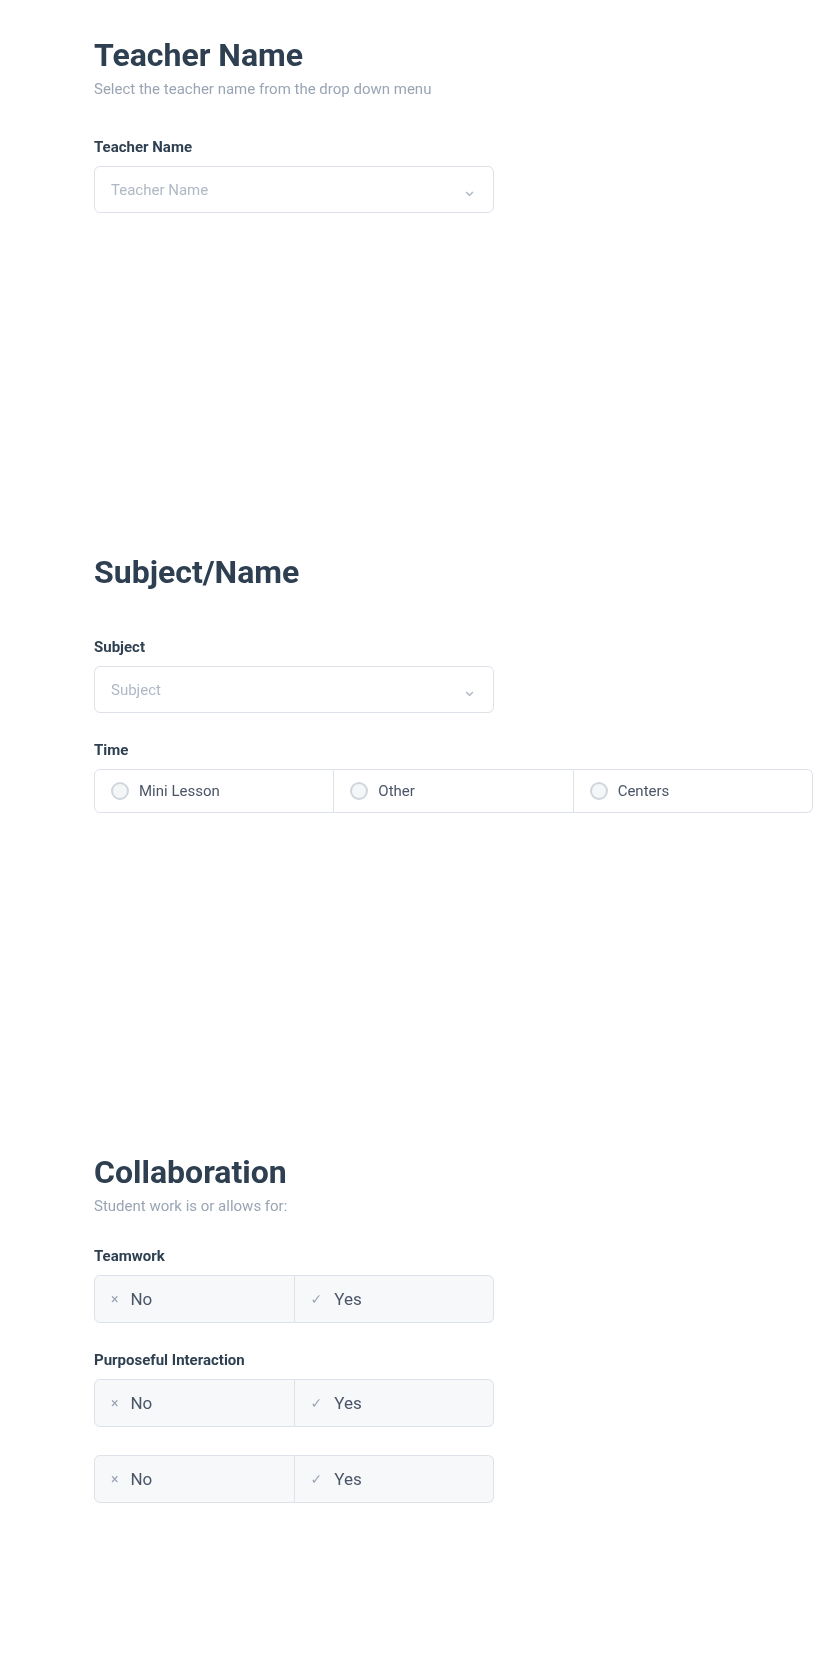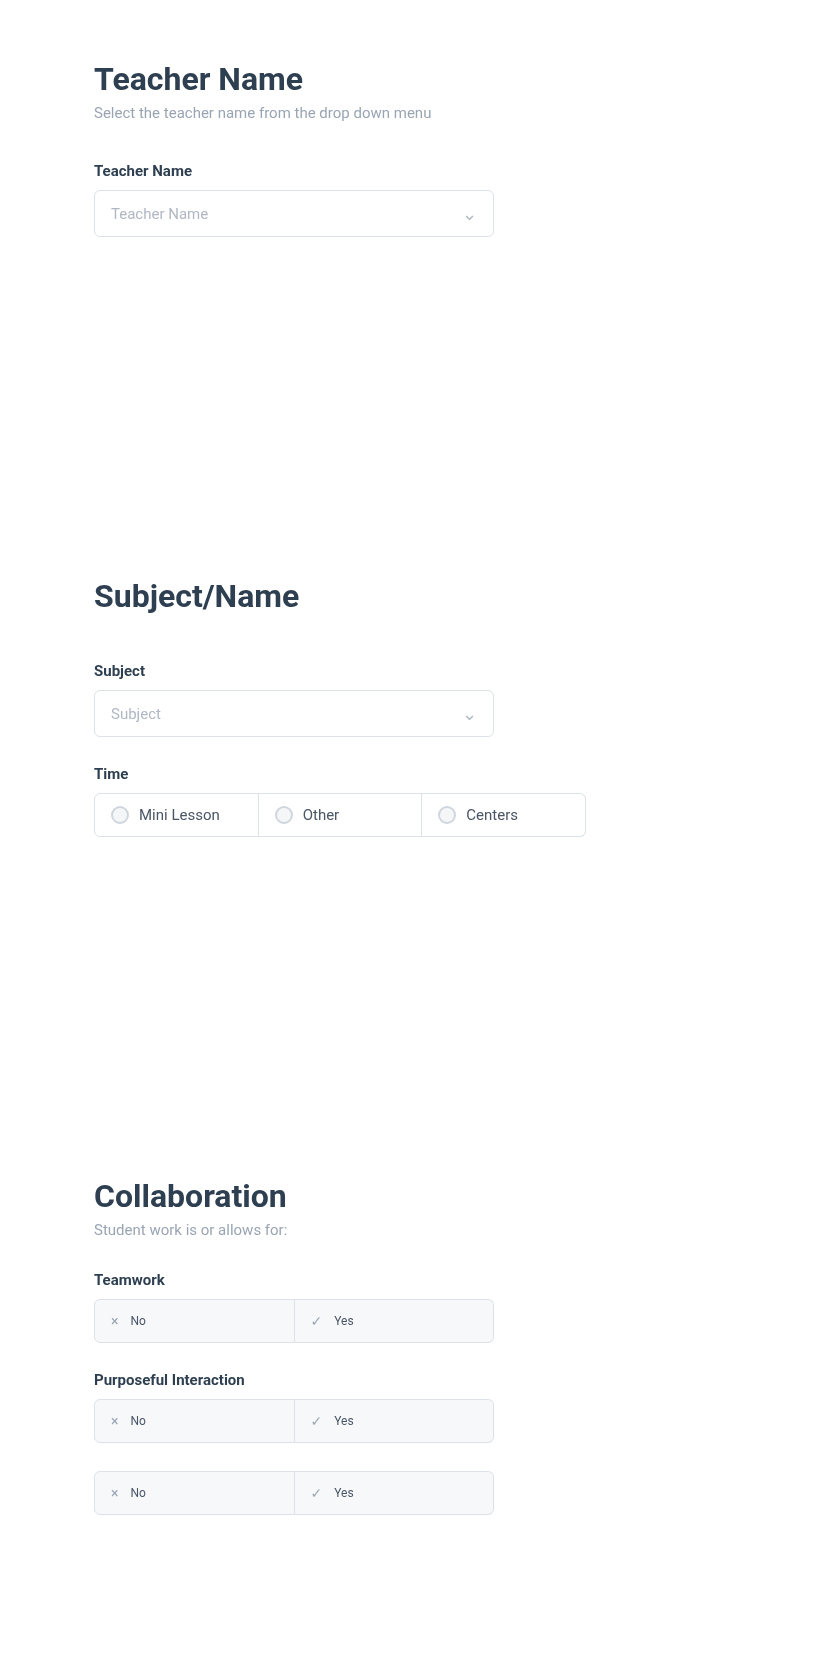--- a/index.html
+++ b/index.html
@@ -10,21 +10,21 @@
 
     body {
       font-family: -apple-system, BlinkMacSystemFont, 'Segoe UI', Roboto, sans-serif;
       background: #ffffff;
       color: #2d3748;
       width: 840px;
       min-height: 1680px;
     }
 
     .page-container {
-      padding: 60px 94px;
+      padding: 36px 94px;
     }
 
     .section {
       margin-bottom: 60px;
     }
 
     .section-title {
       font-size: 32px;
       font-weight: 700;
       color: #2d3f50;
@@ -63,21 +63,21 @@
     }
 
     .dropdown-chevron {
       color: #b0b8c5;
       font-size: 18px;
     }
 
     .radio-group {
       display: flex;
       gap: 0;
-      width: 492px;
+      width: 719px;
     }
 
     .radio-option {
       flex: 1;
       border: 1.5px solid #dde2e8;
       padding: 12px 16px;
       display: flex;
       align-items: center;
       gap: 10px;
       cursor: pointer;
@@ -144,21 +144,21 @@
     .toggle-icon {
       font-size: 14px;
       color: #9aa5b4;
     }
 
     .toggle-icon.check {
       color: #9aa5b4;
     }
 
     .toggle-label {
-      font-size: 12px;
+      font-size: 17px;
       color: #4a5568;
     }
 
     .field-group {
       margin-bottom: 20px;
     }
   </style>
 </head>
 <body>
 

